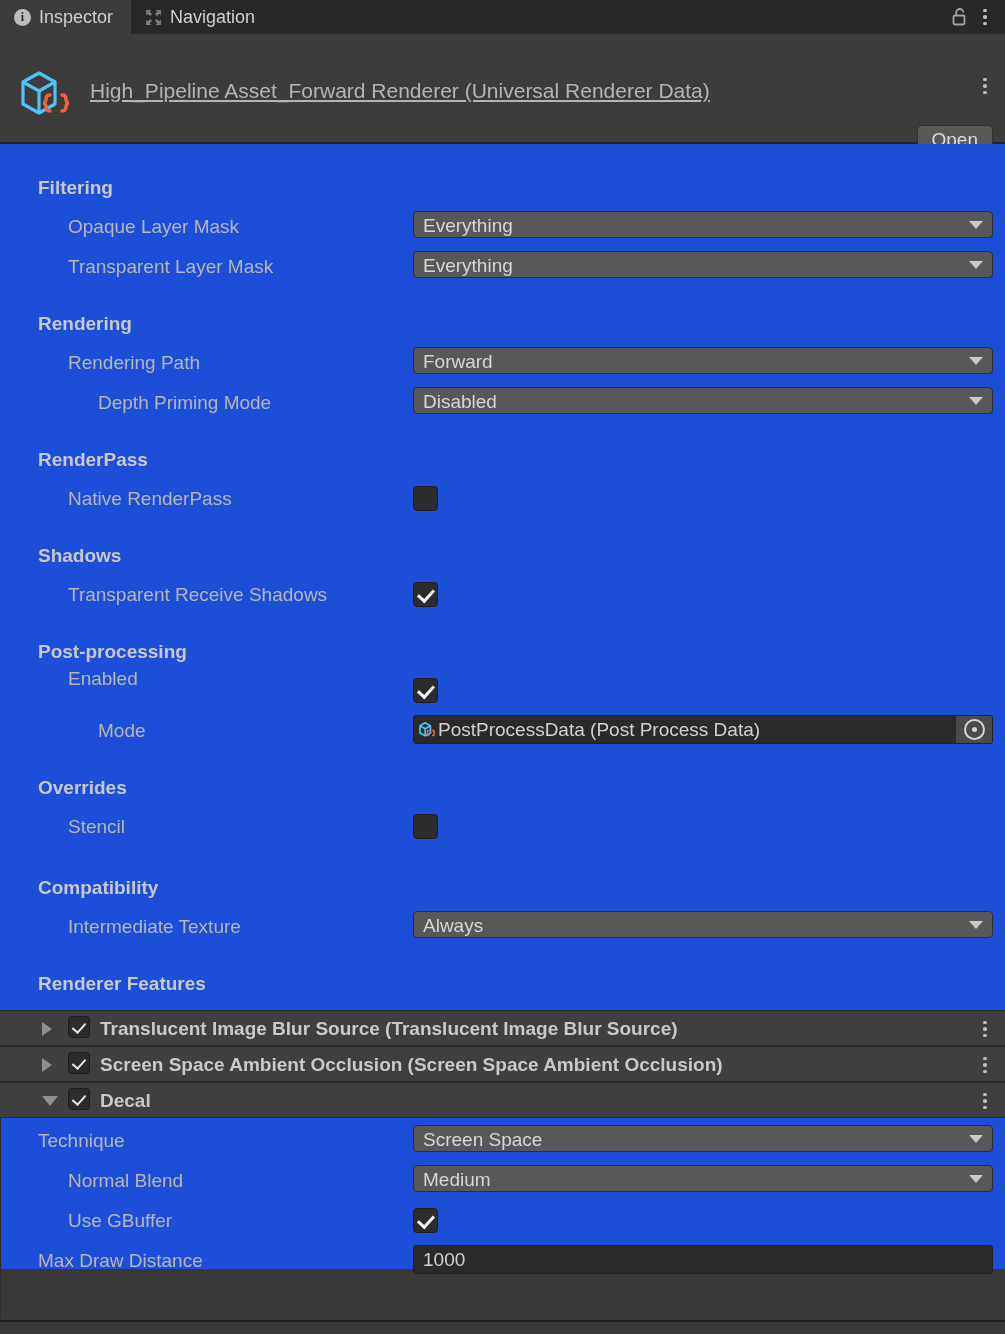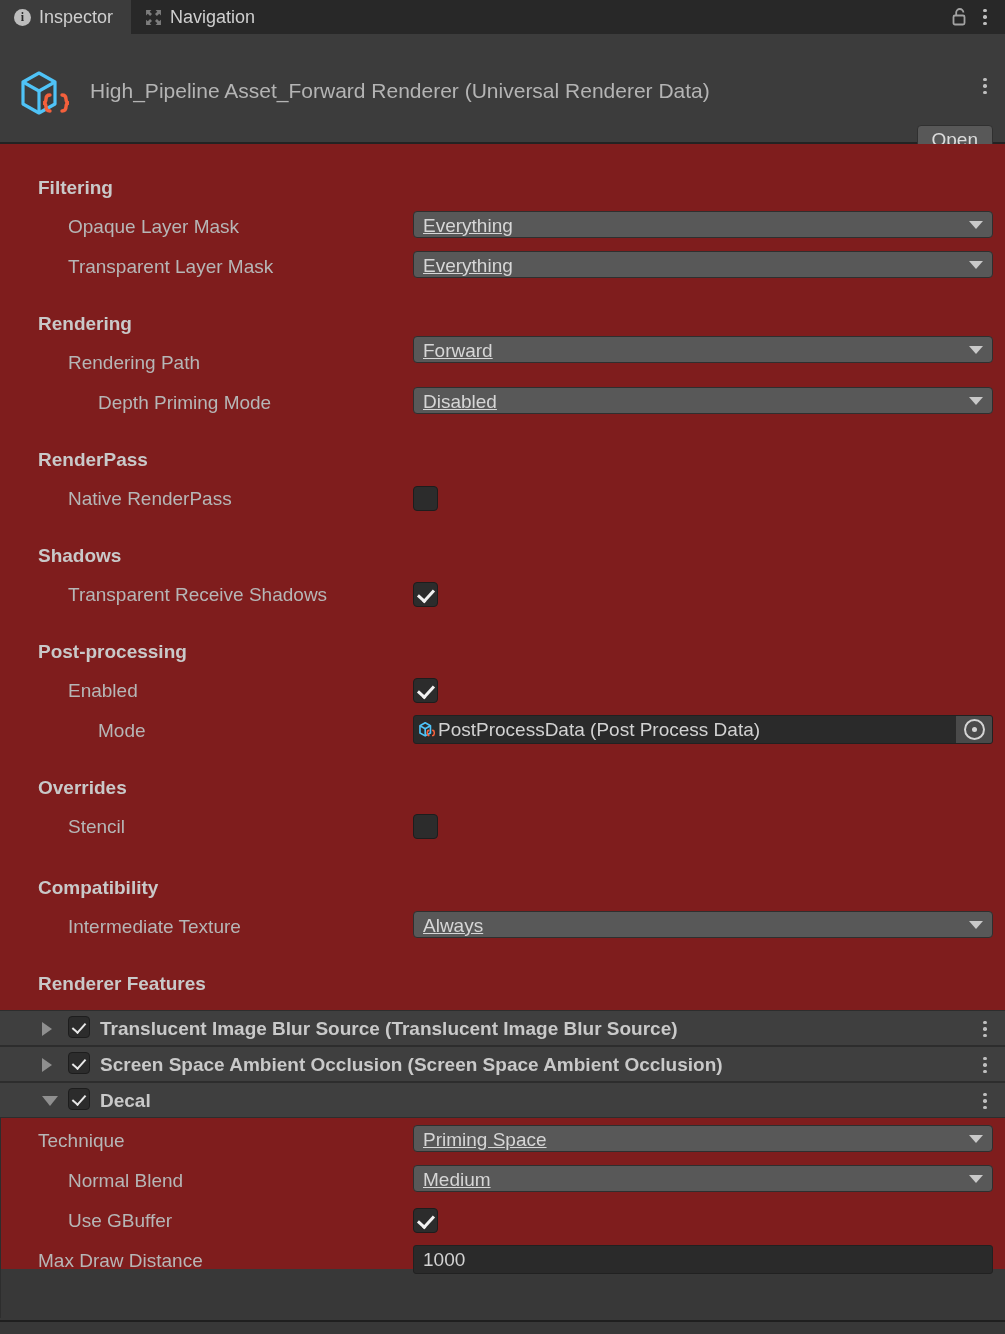--- a/index.html
+++ b/index.html
@@ -58,38 +58,38 @@
   
   .asset-header {
     height: 108px;
     background: #3c3c3c;
     position: relative;
     border-bottom: 2px solid #232323;
   }
   .asset-icon { position: absolute; left: 17px; top: 32px; width: 58px; height: 58px; }
   .asset-title {
     position: absolute; left: 90px; top: 45px;
-    font-size: 21px; color: #b4b4b4; white-space: nowrap;
+    font-size: 21px; color: #b4b4b4; white-space: nowrap; text-decoration: underline;
   }
   .header-kebab { position: absolute; right: 10px; top: 40px; }
   .open-button {
     position: absolute; right: 12px; top: 91px;
     background: #585858;
     border: 1px solid #303030;
     border-radius: 4px;
     color: #dcdcdc;
     font-size: 19px;
     padding: 4px 14px 6px;
     line-height: 1.1;
   }
 
   
   .panel {
     position: relative;
-    background: #7f1d1d;
+    background: #1d4ed8;
     height: 1125px;
   }
   .section-title {
     position: absolute;
     font-size: 19px;
     font-weight: bold;
     color: #c9c9c9;
     left: 38px;
     white-space: nowrap;
   }
@@ -109,21 +109,20 @@
   .dropdown {
     background: #585858;
     border: 1px solid #2f2f2f;
     border-radius: 4px;
     color: #d6d6d6;
     font-size: 19px;
     padding: 1px 0 0 9px;
     line-height: 25px;
     white-space: nowrap;
     overflow: hidden;
-    text-decoration: underline;
   }
   .dropdown .arrow {
     position: absolute; right: 9px; top: 9px;
     width: 0; height: 0;
     border-left: 7px solid transparent;
     border-right: 7px solid transparent;
     border-top: 8px solid #c9c9c9;
   }
   .textfield {
     background: #2a2a2a;
@@ -304,40 +303,40 @@
     <span class="arrow"></span>
   </div>
   <div class="prop-label" style="left:68px; top:112px">Transparent Layer Mask</div>
   <div class="field dropdown" style="top:107px">
     <span>Everything</span>
     <span class="arrow"></span>
   </div>
 
   <div class="section-title" style="top:169px">Rendering</div>
   <div class="prop-label" style="left:68px; top:208px">Rendering Path</div>
-  <div class="field dropdown" style="top:192px">
+  <div class="field dropdown" style="top:203px">
     <span>Forward</span>
     <span class="arrow"></span>
   </div>
   <div class="prop-label" style="left:98px; top:248px">Depth Priming Mode</div>
   <div class="field dropdown" style="top:243px">
     <span>Disabled</span>
     <span class="arrow"></span>
   </div>
 
   <div class="section-title" style="top:305px">RenderPass</div>
   <div class="prop-label" style="left:68px; top:344px">Native RenderPass</div>
   <div class="checkbox" style="left:413px; top:342px"></div>
 
   <div class="section-title" style="top:401px">Shadows</div>
   <div class="prop-label" style="left:68px; top:440px">Transparent Receive Shadows</div>
   <div class="checkbox checked" style="left:413px; top:438px"></div>
 
   <div class="section-title" style="top:497px">Post-processing</div>
-  <div class="prop-label" style="left:68px; top:536px">Enabled</div>
+  <div class="prop-label" style="left:68px; top:524px">Enabled</div>
   <div class="checkbox checked" style="left:413px; top:534px"></div>
   <div class="prop-label" style="left:98px; top:576px">Mode</div>
   <div class="field objectfield" style="top:571px; height:29px">
     <span class="mini-icon">
       <svg viewBox="0 0 58 58" width="19" height="20">
         <g fill="none" stroke="#4fc3f7" stroke-width="5" stroke-linejoin="round">
           <path d="M6 16 L22 7 L38 16 L38 38 L22 47 L6 38 Z"></path>
           <path d="M6 16 L22 25 L38 16"></path>
           <path d="M22 25 L22 47"></path>
         </g>
@@ -398,21 +397,21 @@
         <i></i>
         <i></i>
         <i></i>
       </span>
   </div>
 
   <div class="left-rail" style="top:974px; height:200px"></div>
 
   <div class="prop-label" style="left:38px; top:986px">Technique</div>
   <div class="field dropdown" style="top:981px">
-    <span>Priming Space</span>
+    <span>Screen Space</span>
     <span class="arrow"></span>
   </div>
 
   <div class="prop-label" style="left:68px; top:1026px">Normal Blend</div>
   <div class="field dropdown" style="top:1021px">
     <span>Medium</span>
     <span class="arrow"></span>
   </div>
 
   <div class="prop-label" style="left:68px; top:1066px">Use GBuffer</div>

